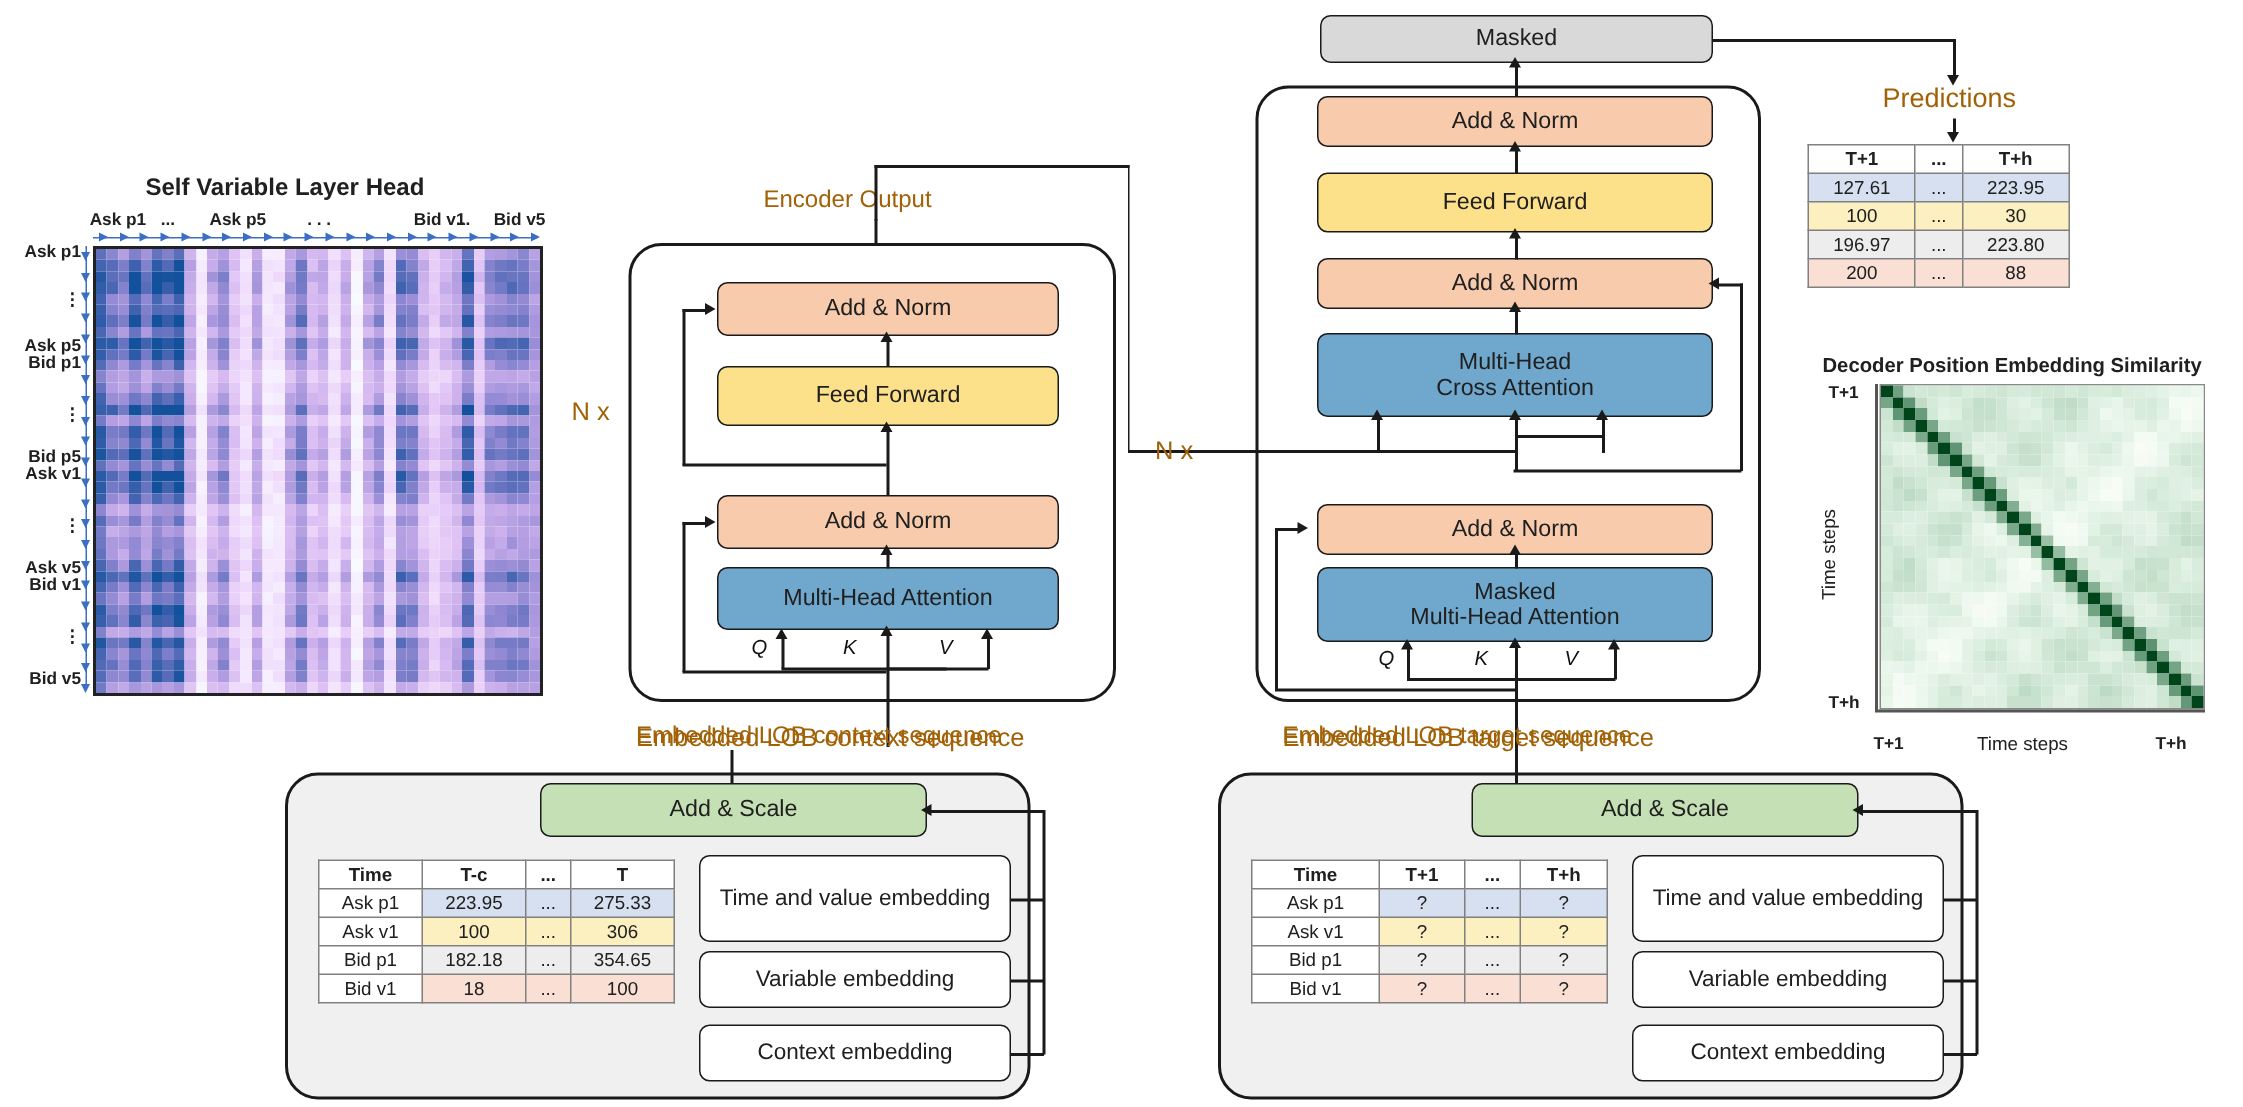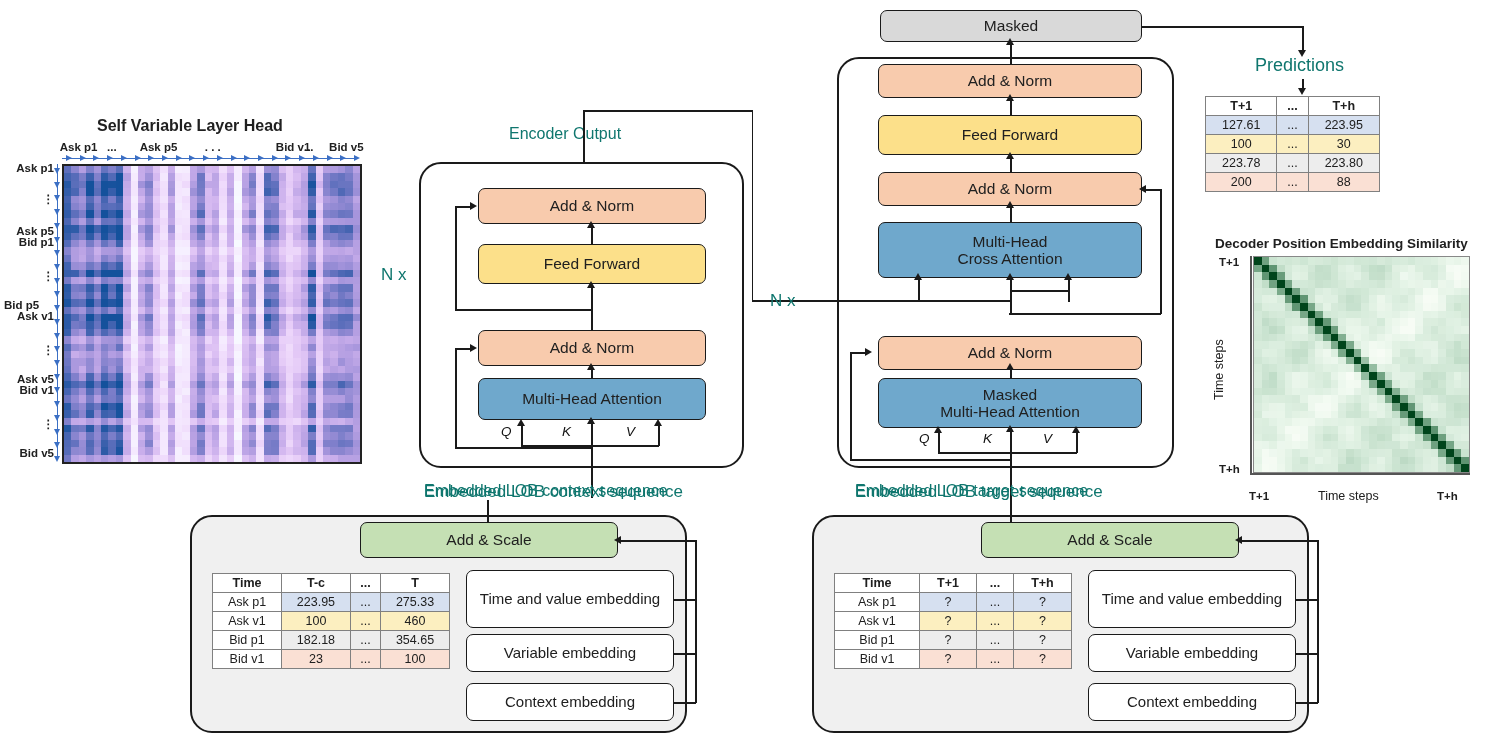--- a/index.html
+++ b/index.html
@@ -15,21 +15,21 @@
   .blk.blue{background:#6FA8CC;}
   .blk.green{background:#C5E0B4;}
   .blk.grey{background:#D9D9D9;}
   .blk.white{background:#fff;}
 
   .outline{position:absolute;border:2px solid #1a1a1a;border-radius:22px;
            background:transparent;box-sizing:border-box;}
   .panel{position:absolute;border:2px solid #1a1a1a;border-radius:22px;
          background:#F0F0F0;box-sizing:border-box;}
 
-  .lbl{position:absolute;font-size:16px;color:#0f766e;white-space:nowrap;text-align:right;}
+  .lbl{position:absolute;font-size:16px;color:#a16207;white-space:nowrap;text-align:right;}
   .qkv{position:absolute;font-style:italic;font-size:13.5px;color:#111;}
 
   
   .ln{position:absolute;background:#1a1a1a;}
   .lnh{height:1.6px;}
   .lnv{width:1.6px;}
   .ar{position:absolute;width:0;height:0;}
   .ar-up{border-left:4.5px solid transparent;border-right:4.5px solid transparent;
          border-bottom:7px solid #1a1a1a;}
   .ar-down{border-left:4.5px solid transparent;border-right:4.5px solid transparent;
@@ -97,21 +97,21 @@
     <div style="position: absolute; left: 326.571px; top: 155px; width: 0px; height: 0px; border-top: 3px solid transparent; border-bottom: 3px solid transparent; border-left: 6px solid rgb(59, 111, 196);"></div>
     <div style="position: absolute; left: 340.286px; top: 155px; width: 0px; height: 0px; border-top: 3px solid transparent; border-bottom: 3px solid transparent; border-left: 6px solid rgb(59, 111, 196);"></div>
     <div style="position: absolute; left: 354px; top: 155px; width: 0px; height: 0px; border-top: 3px solid transparent; border-bottom: 3px solid transparent; border-left: 6px solid rgb(59, 111, 196);"></div>
   </div>
 <div id="attn-yticks">
     <div class="axl" style="position: absolute; left: 4px; top: 162.44px; text-align: right; width: 50px;">Ask p1</div>
     <div class="axl" style="position: absolute; left: 4px; top: 192.04px; text-align: right; width: 50px;">⋮</div>
     <div class="axl" style="position: absolute; left: 4px; top: 224.6px; text-align: right; width: 50px;">Ask p5</div>
     <div class="axl" style="position: absolute; left: 4px; top: 236.44px; text-align: right; width: 50px;">Bid p1</div>
     <div class="axl" style="position: absolute; left: 4px; top: 269px; text-align: right; width: 50px;">⋮</div>
-    <div class="axl" style="position: absolute; left: 4px; top: 298.6px; text-align: left; width: 50px;">Bid p5</div>
+    <div class="axl" style="position: absolute; left: 4px; top: 298.6px; text-align: right; width: 50px;">Bid p5</div>
     <div class="axl" style="position: absolute; left: 4px; top: 310.44px; text-align: right; width: 50px;">Ask v1</div>
     <div class="axl" style="position: absolute; left: 4px; top: 343px; text-align: right; width: 50px;">⋮</div>
     <div class="axl" style="position: absolute; left: 4px; top: 372.6px; text-align: right; width: 50px;">Ask v5</div>
     <div class="axl" style="position: absolute; left: 4px; top: 384.44px; text-align: right; width: 50px;">Bid v1</div>
     <div class="axl" style="position: absolute; left: 4px; top: 417px; text-align: right; width: 50px;">⋮</div>
     <div class="axl" style="position: absolute; left: 4px; top: 446.6px; text-align: right; width: 50px;">Bid v5</div>
   </div>
 <div id="attn-yarrows">
     <div style="position: absolute; left: 57px; top: 164px; width: 1.4px; height: 296px; background: rgb(59, 111, 196);"></div>
     <div style="position: absolute; left: 54px; top: 168px; width: 0px; height: 0px; border-left: 3px solid transparent; border-right: 3px solid transparent; border-top: 6px solid rgb(59, 111, 196);"></div>
@@ -1889,21 +1889,21 @@
         <td class="c-blue">127.61</td>
         <td class="c-blue">...</td>
         <td class="c-blue">223.95</td>
       </tr>
       <tr>
         <td class="c-yell">100</td>
         <td class="c-yell">...</td>
         <td class="c-yell">30</td>
       </tr>
       <tr>
-        <td class="c-grey">223.78</td>
+        <td class="c-grey">196.97</td>
         <td class="c-grey">...</td>
         <td class="c-grey">223.80</td>
       </tr>
       <tr>
         <td class="c-peach">200</td>
         <td class="c-peach">...</td>
         <td class="c-peach">88</td>
       </tr>
     </tbody>
   </table>
@@ -2723,31 +2723,31 @@
       <tr>
         <td class="rowhdr">Ask p1</td>
         <td class="c-blue">223.95</td>
         <td class="c-blue">...</td>
         <td class="c-blue">275.33</td>
       </tr>
       <tr>
         <td class="rowhdr">Ask v1</td>
         <td class="c-yell">100</td>
         <td class="c-yell">...</td>
-        <td class="c-yell">460</td>
+        <td class="c-yell">306</td>
       </tr>
       <tr>
         <td class="rowhdr">Bid p1</td>
         <td class="c-grey">182.18</td>
         <td class="c-grey">...</td>
         <td class="c-grey">354.65</td>
       </tr>
       <tr>
         <td class="rowhdr">Bid v1</td>
-        <td class="c-peach">23</td>
+        <td class="c-peach">18</td>
         <td class="c-peach">...</td>
         <td class="c-peach">100</td>
       </tr>
     </tbody>
   </table>
 
 <div class="blk white" style="left:466px;top:570px;width:208px;height:58px;flex-direction:column;font-size:15px;">Time and value embedding</div>
 <div class="blk white" style="left:466px;top:634px;width:208px;height:38px;font-size:15px;">Variable embedding</div>
 <div class="blk white" style="left:466px;top:683px;width:208px;height:38px;font-size:15px;">Context embedding</div>
 

